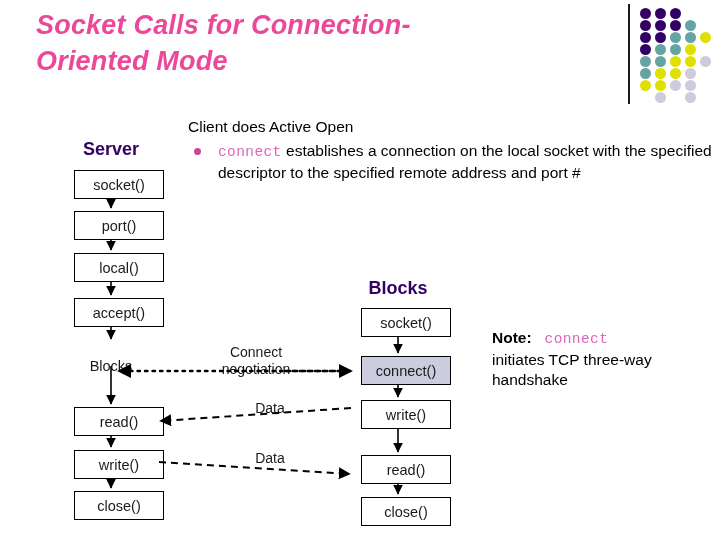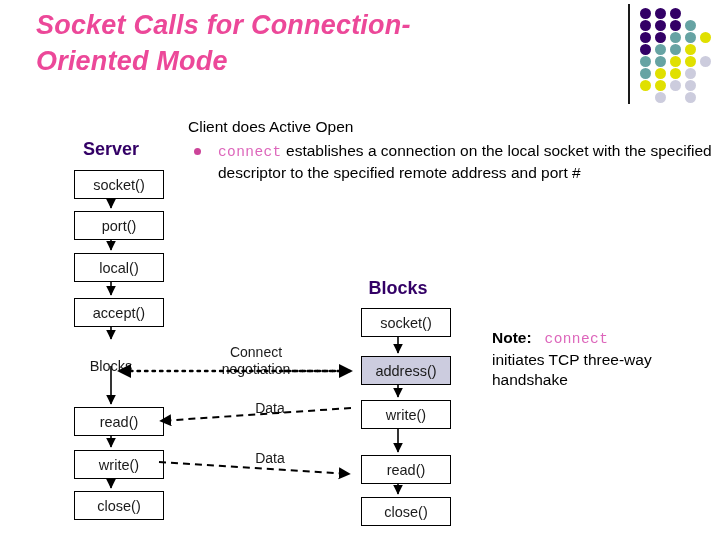--- a/index.html
+++ b/index.html
@@ -223,21 +223,21 @@
 <div class="fbox" style="left:66px; top:170px;">socket()</div>
 <div class="fbox" style="left:66px; top:211px;">port()</div>
 <div class="fbox" style="left:66px; top:253px;">local()</div>
 <div class="fbox" style="left:66px; top:298px;">accept()</div>
 <div class="plain-label" style="left:66px; top:342px; width:90px;">Blocks</div>
 <div class="fbox" style="left:66px; top:407px;">read()</div>
 <div class="fbox" style="left:66px; top:450px;">write()</div>
 <div class="fbox" style="left:66px; top:491px;">close()</div>
 
 <div class="fbox" style="left:353px; top:308px;">socket()</div>
-<div class="fbox filled" style="left:353px; top:356px;">address()</div>
+<div class="fbox filled" style="left:353px; top:356px;">connect()</div>
 <div class="fbox" style="left:353px; top:400px;">write()</div>
 <div class="fbox" style="left:353px; top:455px;">read()</div>
 <div class="fbox" style="left:353px; top:497px;">close()</div>
 
 <div class="mid-label" style="left:196px; top:344px; width:120px;">
   <span id="conn-label-0">Connect<br>negotiation</span>
 </div>
 <div class="mid-label" style="left:225px; top:400px; width:90px;">Data</div>
 <div class="mid-label" style="left:225px; top:450px; width:90px;">Data</div>
 

